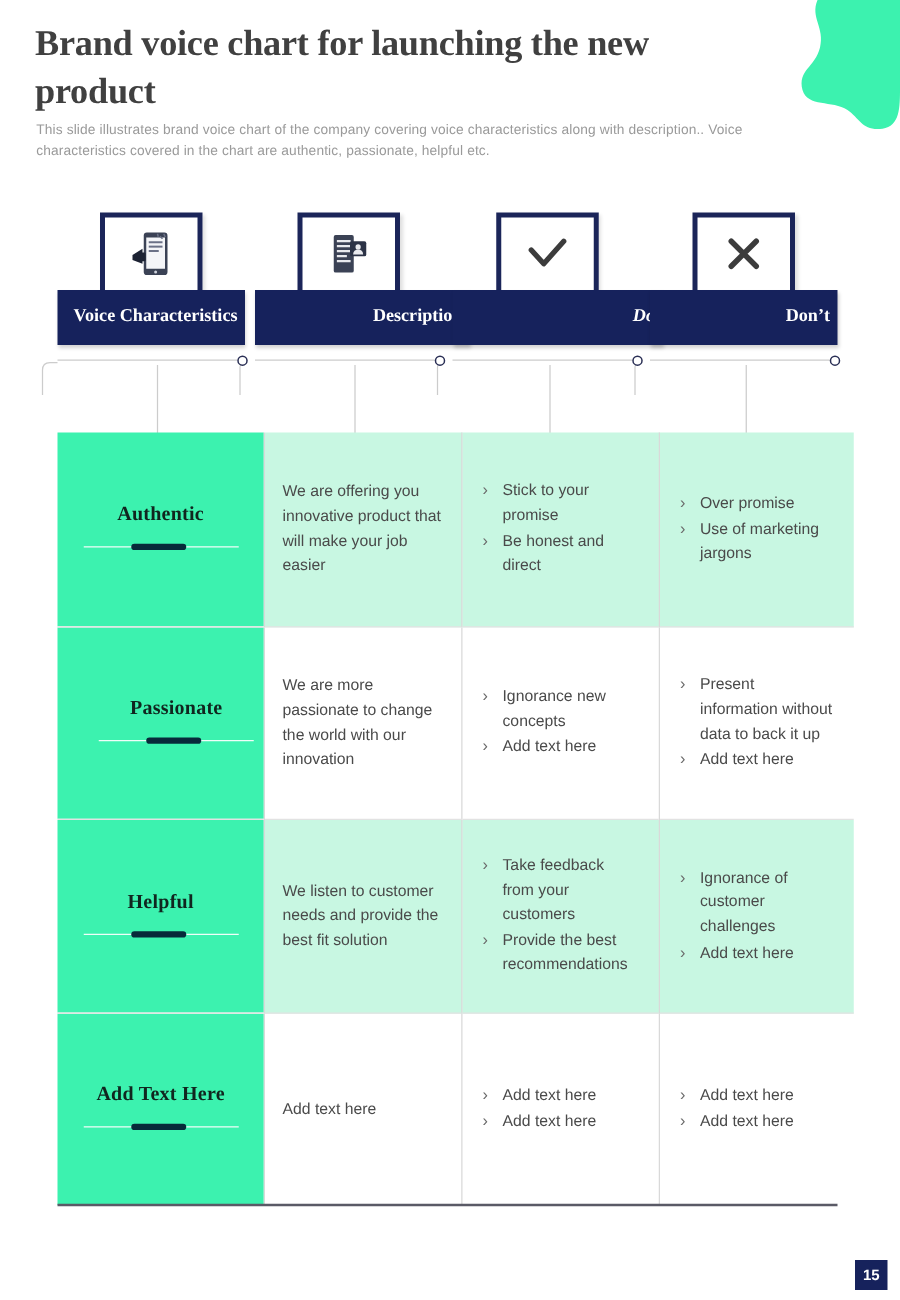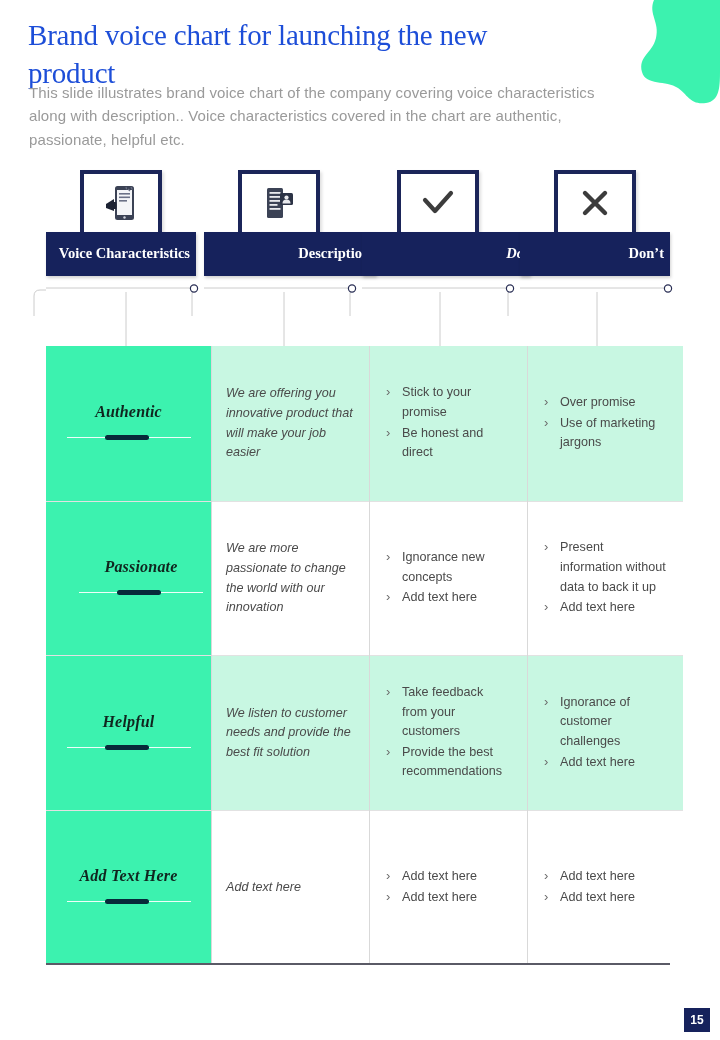--- a/index.html
+++ b/index.html
@@ -9,26 +9,26 @@
     position:relative;overflow:hidden;
   }
   .slide{position:absolute;inset:0;background:#fff;}
 
   
   .blob{position:absolute;top:0;right:0;width:100px;height:105px;overflow:hidden;pointer-events:none;}
 
   
   .title{
     position:absolute;left:28px;top:16px;width:540px;
-    font-family:"Liberation Serif",serif;font-weight:normal;
-    font-size:29px;line-height:1.32;color:#1d4ed8;letter-spacing:-.2px;
+    font-family:"Liberation Serif",serif;font-weight:bold;
+    font-size:29px;line-height:1.32;color:#404040;letter-spacing:-.2px;
   }
   .subtitle{
-    position:absolute;left:29px;top:81px;width:600px;
-    font-size:15px;line-height:1.55;color:#9a9a9a;letter-spacing:.1px;
+    position:absolute;left:29px;top:96px;width:600px;
+    font-size:11px;line-height:1.55;color:#9a9a9a;letter-spacing:.1px;
   }
 
   
   .hdr-col{position:absolute;top:170px;}
   .icon-box{
     position:absolute;top:0;width:82px;height:66px;
     background:#fff;border:4px solid #1b2559;box-sizing:border-box;
     display:flex;align-items:center;justify-content:center;
     box-shadow:2px 2px 3px rgba(0,0,0,.13);
   }
@@ -40,22 +40,22 @@
     line-height:1.18;padding:0 6px;
     box-shadow:1px 2px 3px rgba(0,0,0,.18);
   }
 
   
   .connectors{position:absolute;left:0;top:270px;width:720px;height:80px;pointer-events:none;}
 
   
   .tbl{position:absolute;left:46px;top:346px;width:624px;border-collapse:collapse;table-layout:fixed;}
   .tbl td{vertical-align:middle;padding:0;}
-  .c-char{width:165px;font-style:italic;}
-  .c-desc{width:157px;font-style:italic;}
+  .c-char{width:165px;}
+  .c-desc{width:157px;}
   .c-do  {width:157px;}
   .c-dont{width:155px;}
 
   .char-cell{
     height:100%;background:#3CF2AF;
     display:flex;flex-direction:column;align-items:center;justify-content:center;
     box-sizing:border-box;
   }
   .char-name{
     font-family:"Liberation Serif",serif;font-weight:bold;

